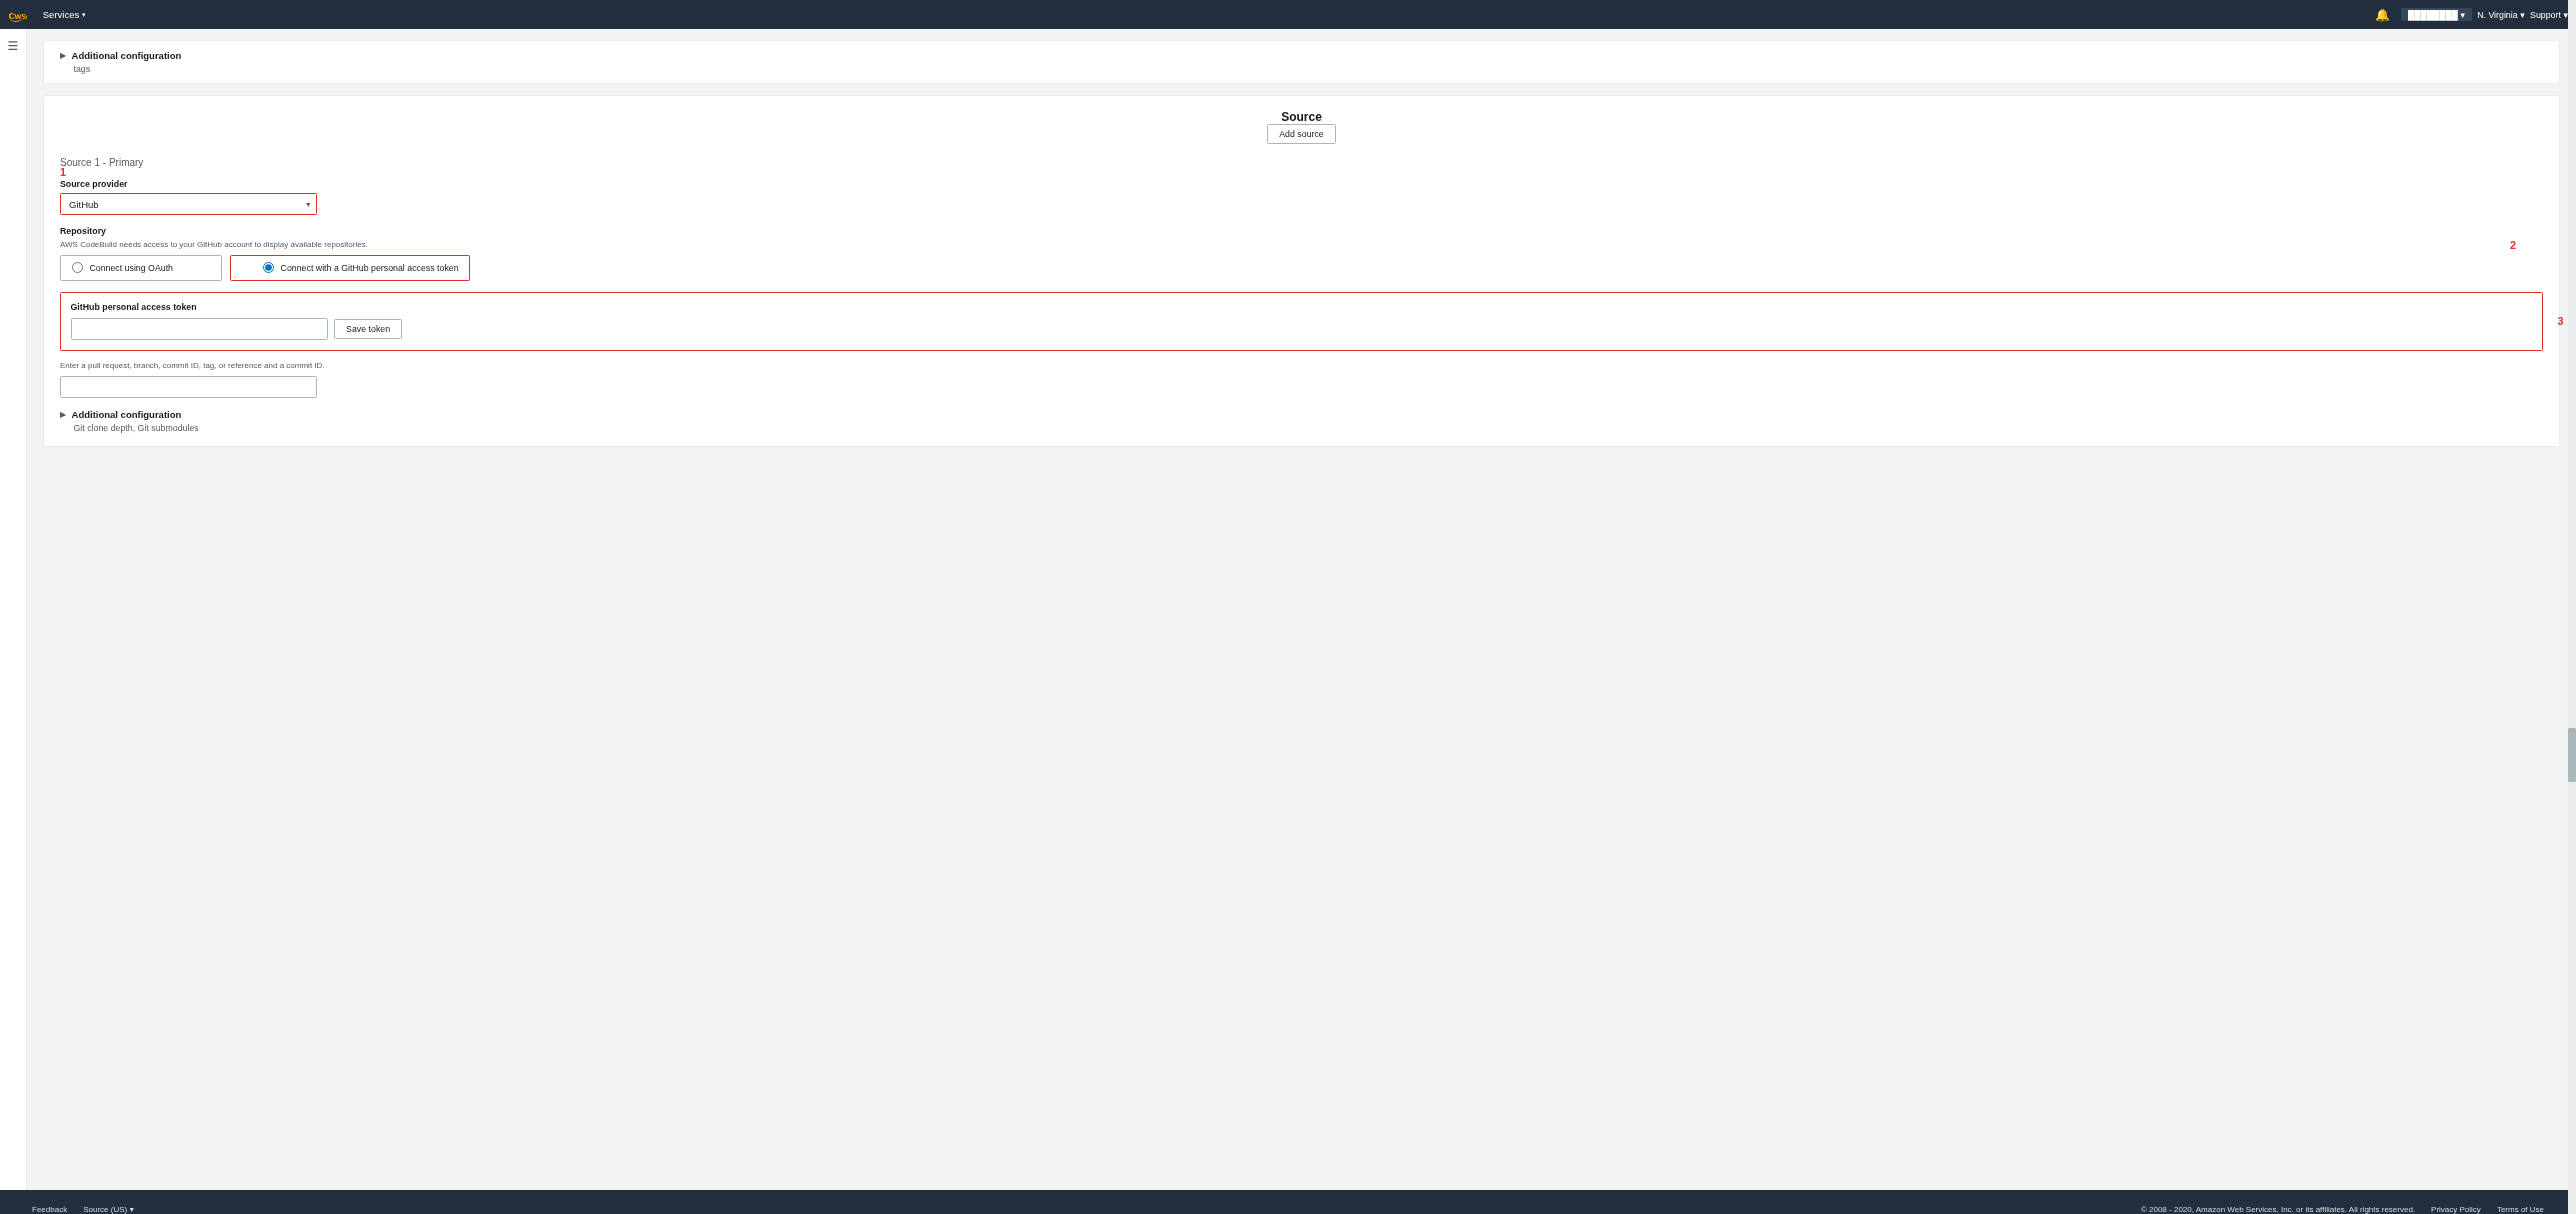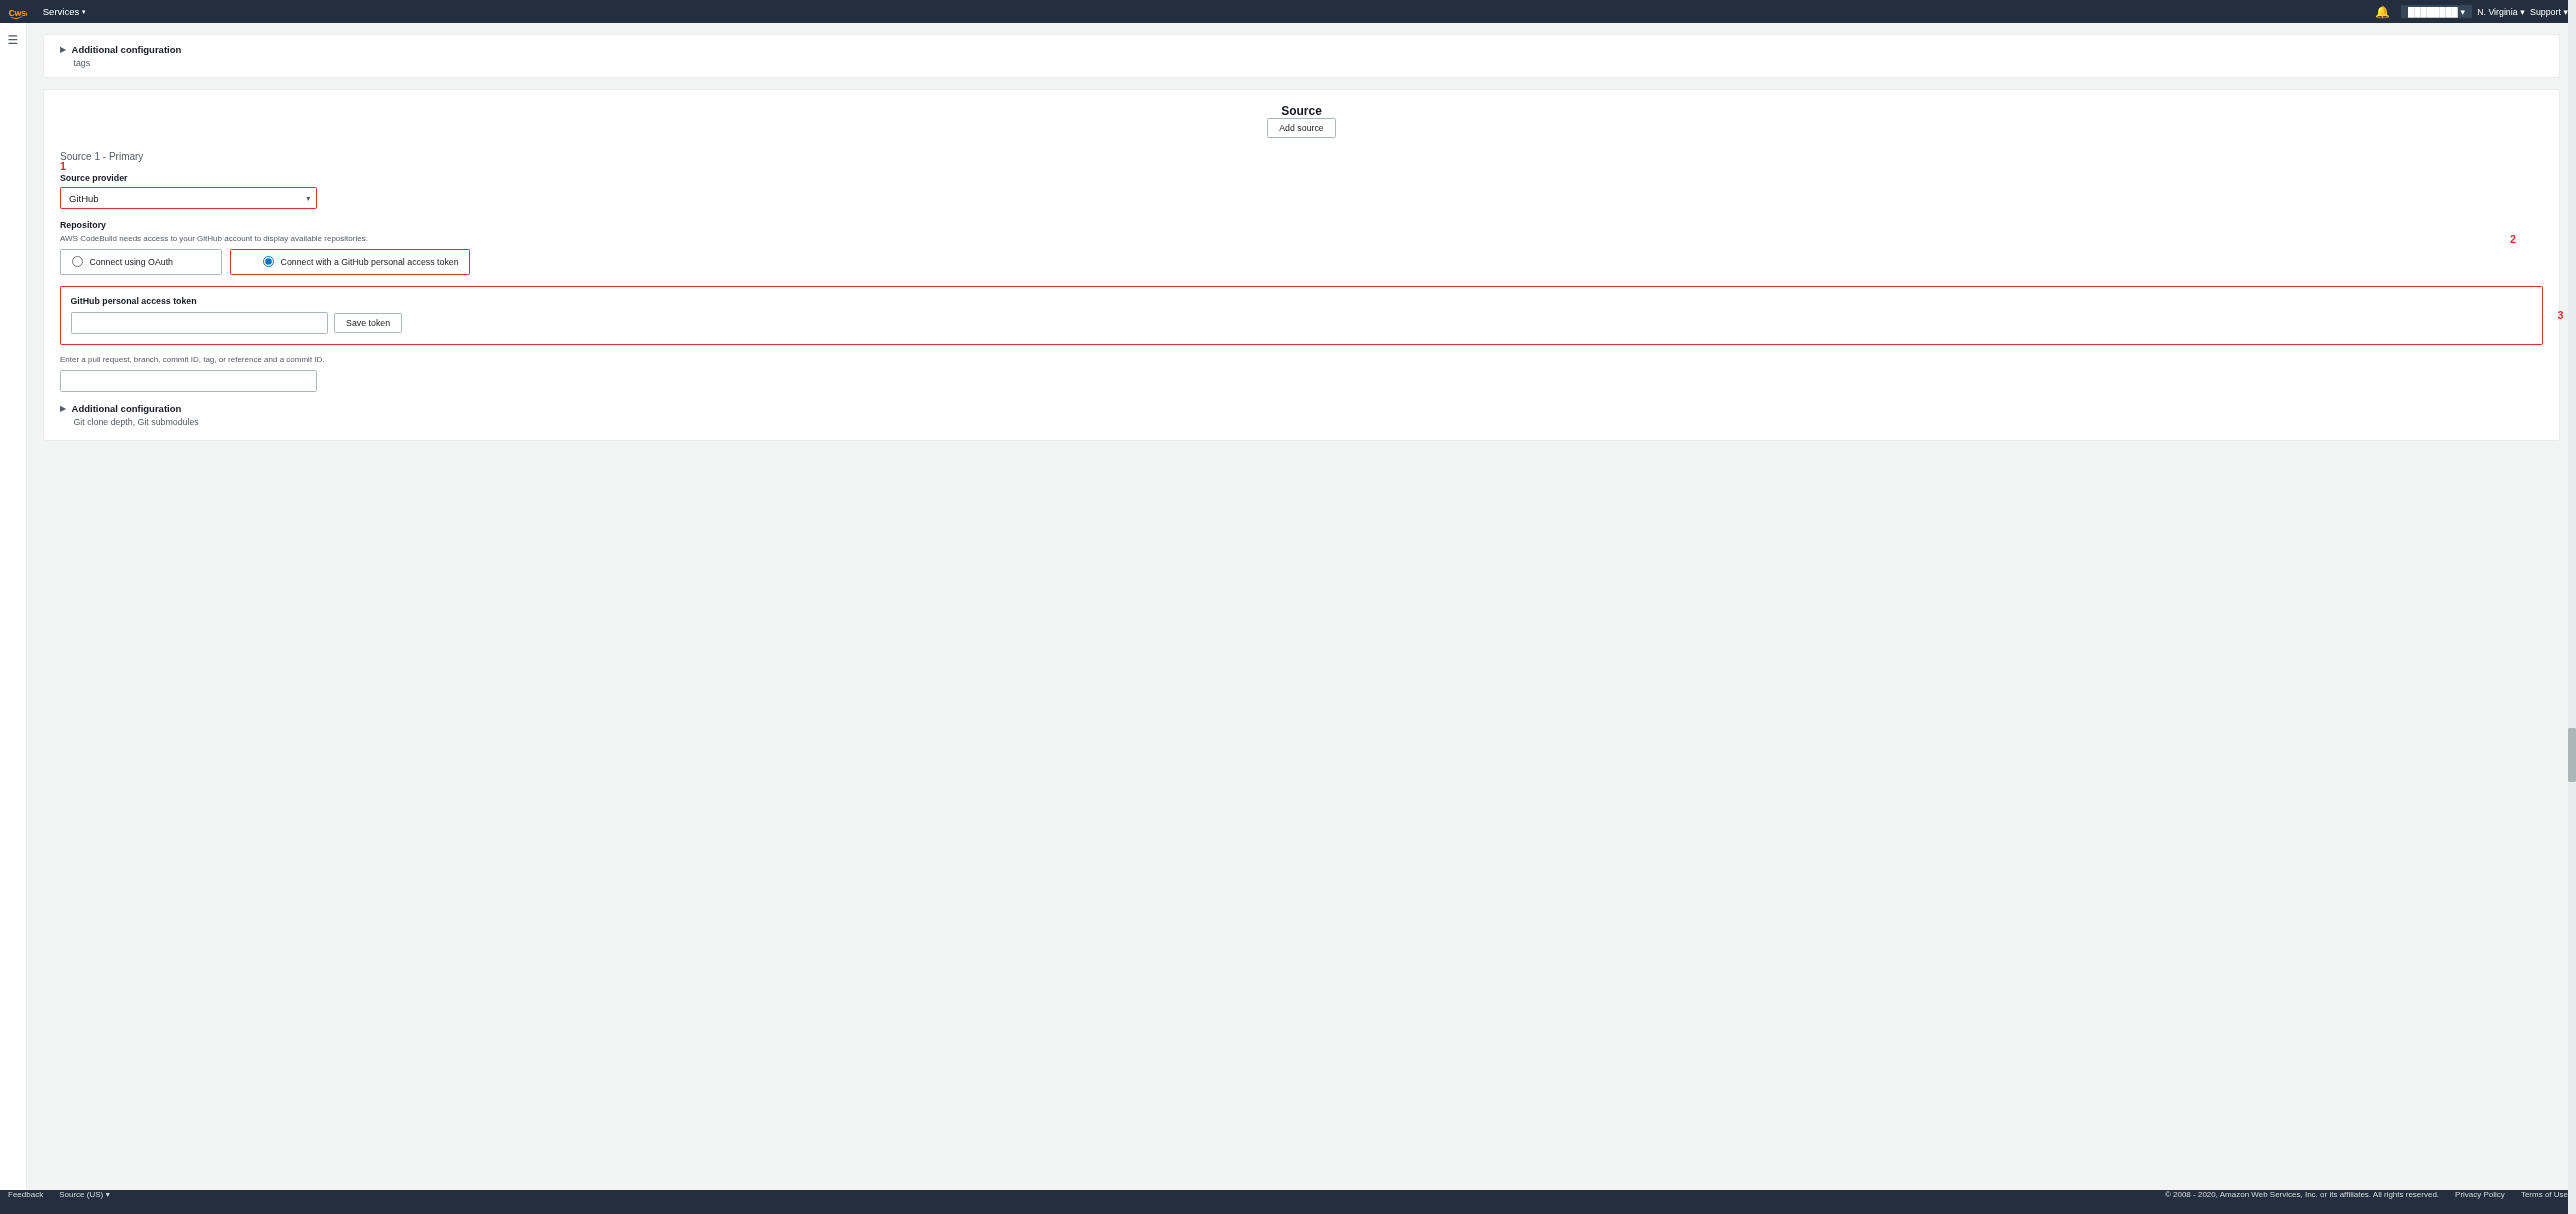--- a/index.html
+++ b/index.html
@@ -9,21 +9,21 @@
       background: #f2f3f3;
       color: #16191f;
       min-height: 100vh;
       display: flex;
       flex-direction: column;
     }
 
     
     .top-nav {
       background: #232f3e;
-      height: 23px;
+      height: 29px;
       display: flex;
       align-items: center;
       padding: 0 8px;
       flex-shrink: 0;
       gap: 5.4px;
     }
     .aws-logo {
       width: 24px;
       height: 16px;
       margin-right: 5.4px;
@@ -346,22 +346,22 @@
       margin-left: 13.5px;
     }
 
     
     .footer {
       background: #232f3e;
       color: #d5dbdb;
       font-size: 8px;
       height: 24px;
       display: flex;
-      align-items: flex-start;
-      padding: 0 8px;
+      align-items: flex-end;
+      padding: 0 32px;
       gap: 16px;
       flex-shrink: 0;
     }
     .footer-spacer { flex: 1; }
     .footer-link {
       color: #d5dbdb;
       text-decoration: none;
     }
 
     

